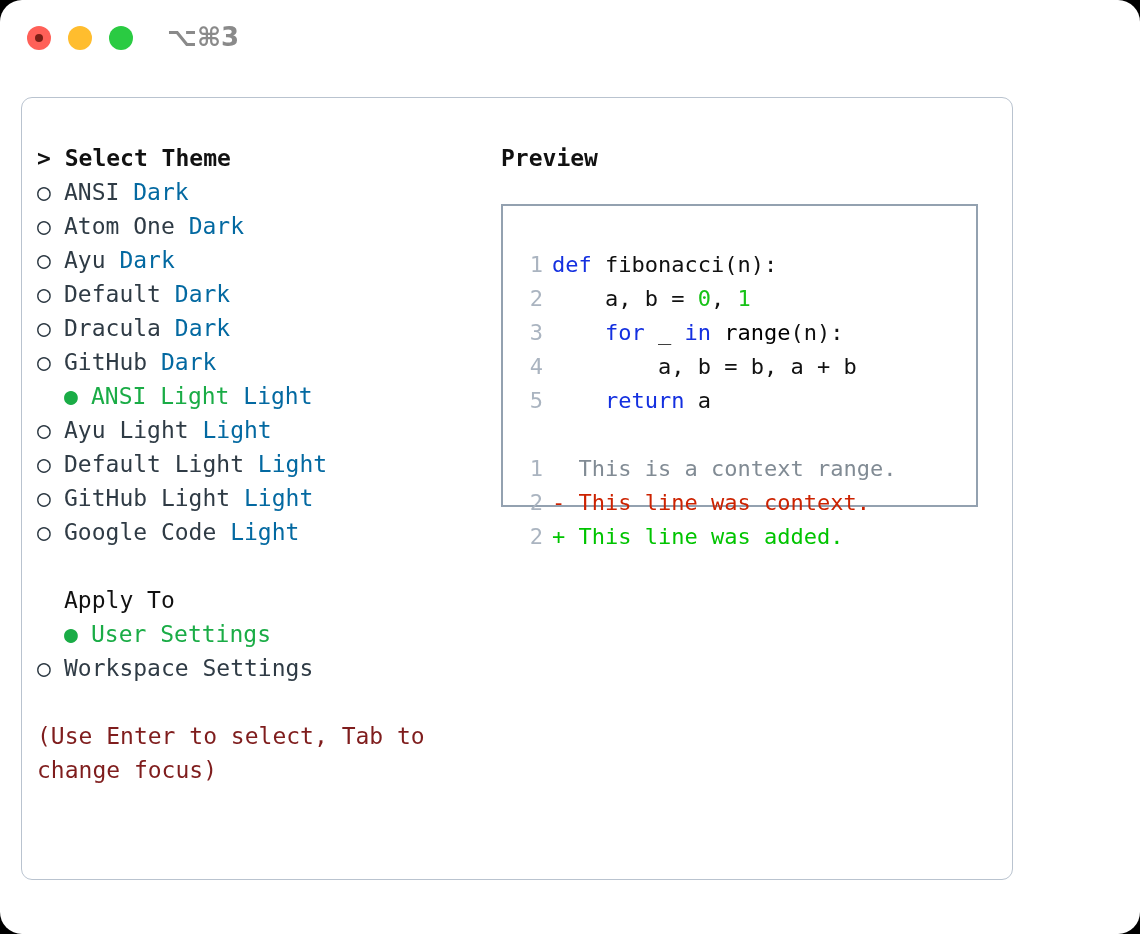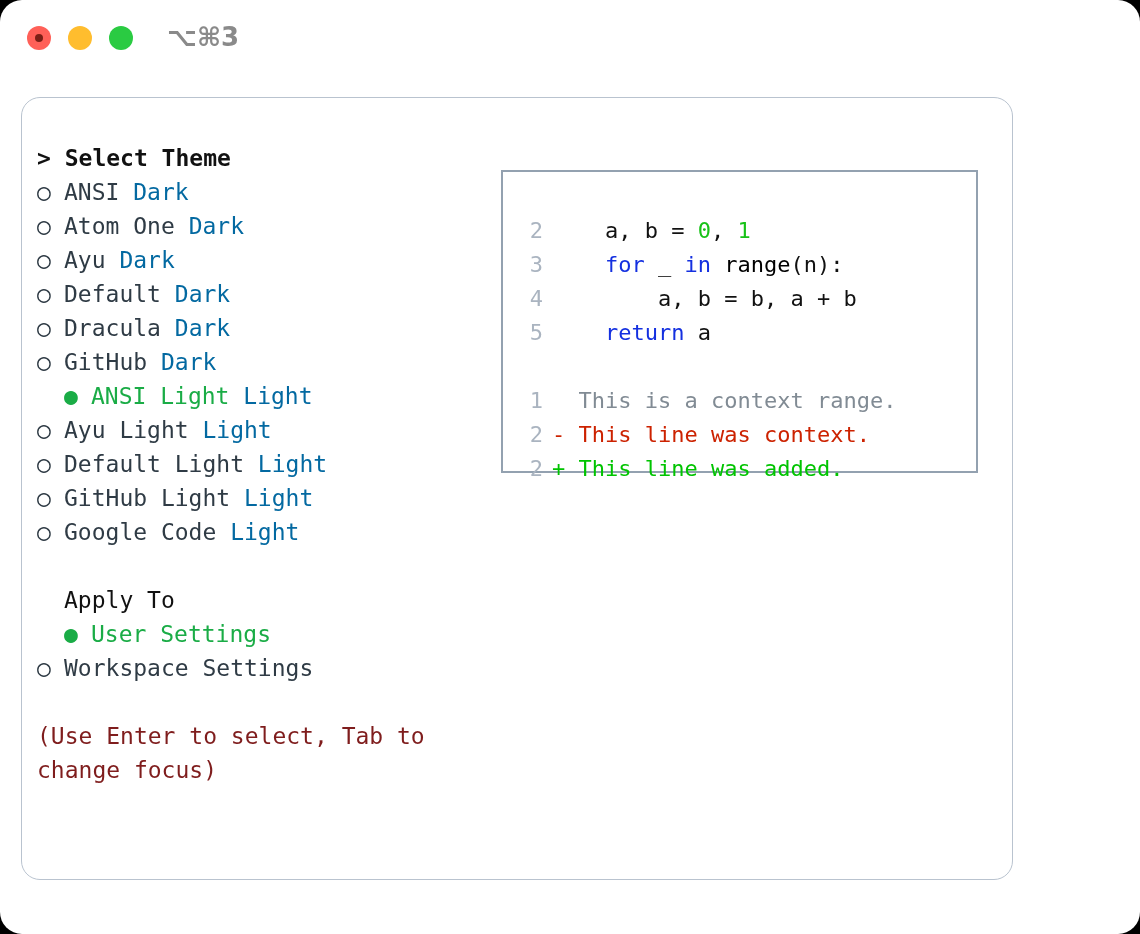--- a/index.html
+++ b/index.html
@@ -71,21 +71,21 @@
   }
 
   
   .card {
     position: absolute;
     left: 21px;
     top: 97px;
     width: 992px;
     height: 783px;
     border: 1.5px solid #b9c3cf;
-    border-radius: 19px;
+    border-radius: 11px;
     box-sizing: border-box;
     background: #ffffff;
     text-decoration: underline;
   }
 
   
   .left-col {
     position: absolute;
     left: 15px;
     top: 43px;
@@ -205,22 +205,24 @@
       <div id="apply-list">
           <div class="opt-row selected"><span class="bullet">●</span><span>User Settings</span></div>
           <div class="opt-row"><span class="bullet">○</span><span>Workspace Settings</span></div>
         </div>
 
       <div class="spacer-md"></div>
       <div class="hint">(Use Enter to select, Tab to change focus)</div>
     </div>
 
     <div class="right-col">
+      <div class="preview-title">Preview</div>
       <div class="preview-box">
         <div id="code-block">
+            <div class="code-line"><span class="ln">1</span><span class="tok-kw">def </span><span class="tok-txt">fibonacci(n):</span></div>
             <div class="code-line"><span class="ln">2</span><span class="tok-txt">    a, b = </span><span class="tok-num">0</span><span class="tok-txt">, </span><span class="tok-num">1</span></div>
             <div class="code-line"><span class="ln">3</span><span class="tok-txt">    </span><span class="tok-kw">for</span><span class="tok-txt"> _ </span><span class="tok-kw">in</span><span class="tok-txt"> </span><span class="tok-fn">range</span><span class="tok-txt">(n):</span></div>
             <div class="code-line"><span class="ln">4</span><span class="tok-txt">        a, b = b, a + b</span></div>
             <div class="code-line"><span class="ln">5</span><span class="tok-txt">    </span><span class="tok-kw">return</span><span class="tok-txt"> a</span></div>
           </div>
         <div class="blank-line"></div>
         <div id="diff-block">
             <div class="code-line"><span class="ln">1</span><span class="tok-ctx">  </span><span class="tok-ctx">This is a context range.</span></div>
             <div class="code-line"><span class="ln">2</span><span class="tok-del">- </span><span class="tok-del">This line was context.</span></div>
             <div class="code-line"><span class="ln">2</span><span class="tok-add">+ </span><span class="tok-add">This line was added.</span></div>

